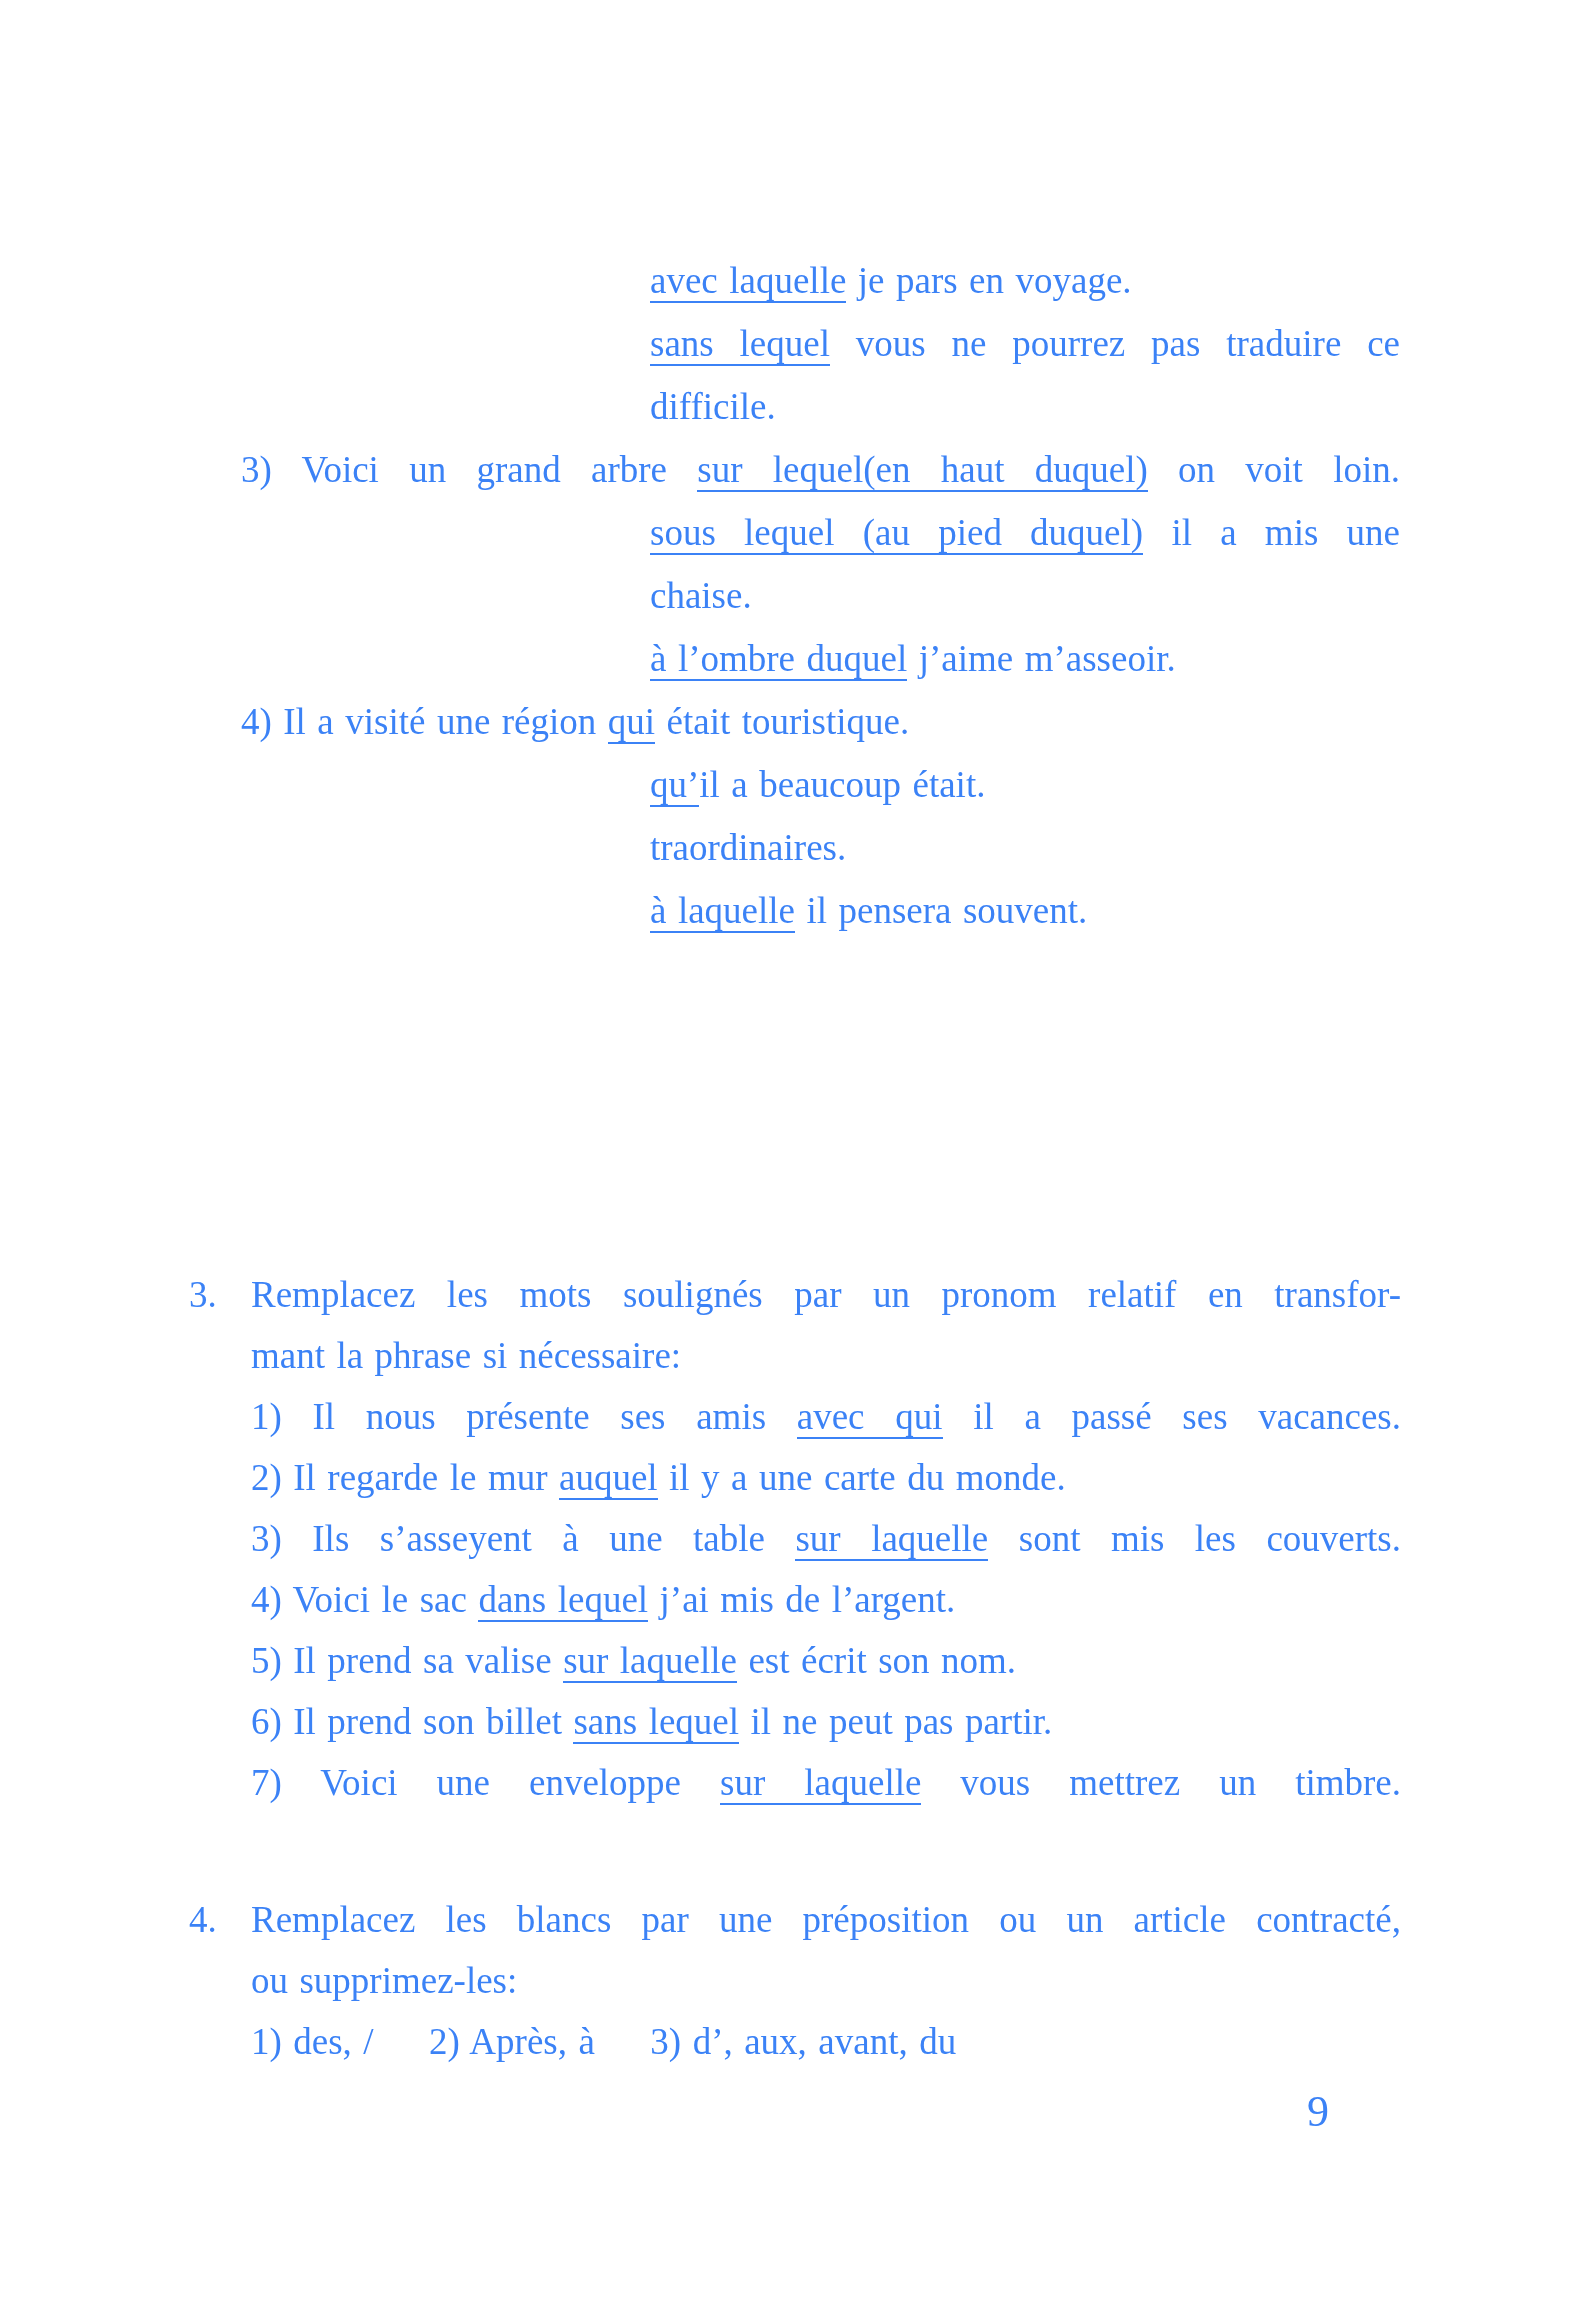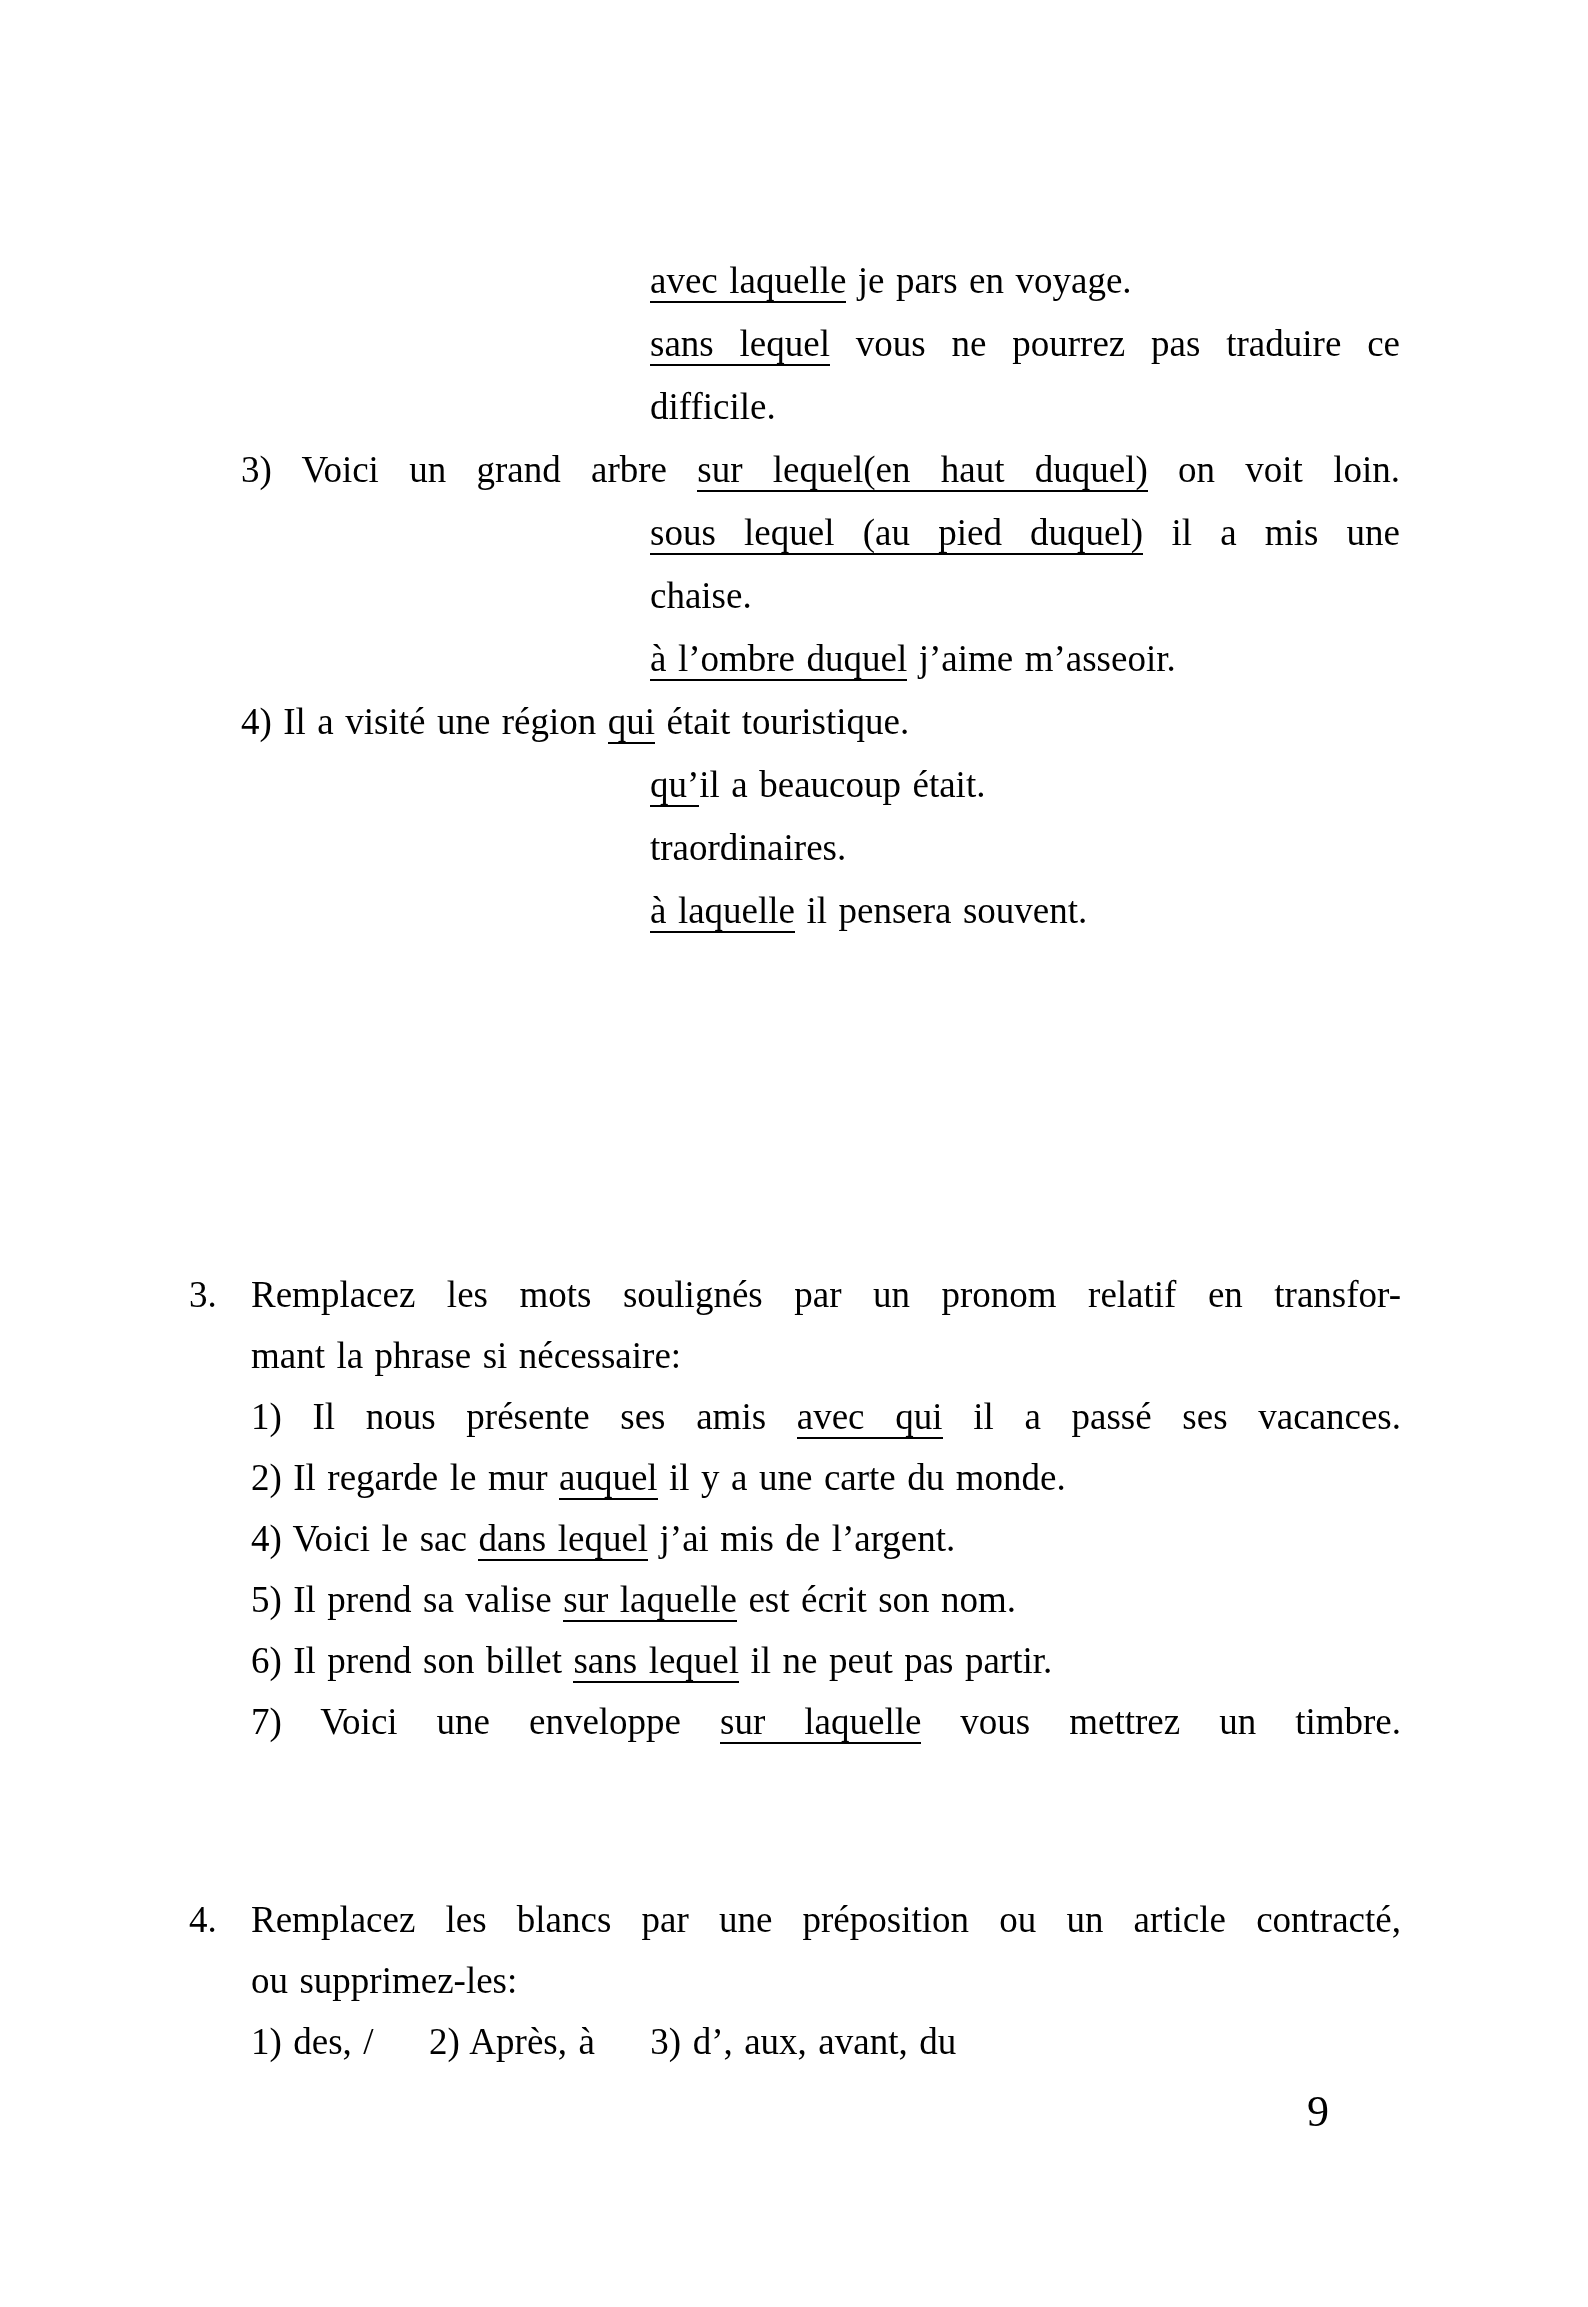--- a/index.html
+++ b/index.html
@@ -5,21 +5,21 @@
   html, body {
     margin: 0;
     padding: 0;
     background: #ffffff;
   }
   .page {
     position: relative;
     width: 1588px;
     height: 2239px;
     background: #ffffff;
-    color: #000000;
+    color: #3b82f6;
     font-family: "Liberation Serif", "DejaVu Serif", serif;
     font-size: 37px;
     overflow: hidden;
     border-radius: 20px;
   }
   .block { position: absolute; }
   #block-0 { left: 241px;  top: 249px;  width: 1159px; }
   #block-1 { left: 251px;  top: 1264px; width: 1150px; }
   #block-2 { left: 251px;  top: 1889px; width: 1150px; }
 
@@ -57,20 +57,21 @@
       <div class="line item"><span class="plain">4) Il a visité une région </span><span class="u">qui</span><span class="plain"> était touristique.</span></div>
       <div class="line cont"><span class="u">qu’</span><span class="plain">il a beaucoup était.</span></div>
       <div class="line cont"><span class="plain">traordinaires.</span></div>
       <div class="line cont"><span class="u">à laquelle</span><span class="plain"> il pensera souvent.</span></div>
     </div>
   <div id="block-1" class="block">
       <div class="line header fill"><span class="hnum">3.</span><span class="plain">Remplacez les mots soulignés par un pronom relatif en transfor-</span></div>
       <div class="line hcont"><span class="plain">mant la phrase si nécessaire:</span></div>
       <div class="line item fill"><span class="plain">1) Il nous présente ses amis </span><span class="u">avec qui</span><span class="plain"> il a passé ses vacances.</span></div>
       <div class="line item"><span class="plain">2) Il regarde le mur </span><span class="u">auquel</span><span class="plain"> il y a une carte du monde.</span></div>
+      <div class="line item fill"><span class="plain">3) Ils s’asseyent à une table </span><span class="u">sur laquelle</span><span class="plain"> sont mis les couverts.</span></div>
       <div class="line item"><span class="plain">4) Voici le sac </span><span class="u">dans lequel</span><span class="plain"> j’ai mis de l’argent.</span></div>
       <div class="line item"><span class="plain">5) Il prend sa valise </span><span class="u">sur laquelle</span><span class="plain"> est écrit son nom.</span></div>
       <div class="line item"><span class="plain">6) Il prend son billet </span><span class="u">sans lequel</span><span class="plain"> il ne peut pas partir.</span></div>
       <div class="line item fill"><span class="plain">7) Voici une enveloppe </span><span class="u">sur laquelle</span><span class="plain"> vous mettrez un timbre.</span></div>
     </div>
   <div id="block-2" class="block">
       <div class="line header fill"><span class="hnum">4.</span><span class="plain">Remplacez les blancs par une préposition ou un article contracté,</span></div>
       <div class="line hcont"><span class="plain">ou supprimez-les:</span></div>
       <div class="line item"><span class="plain">1) des, /  2) Après, à  3) d’, aux, avant, du</span></div>
     </div>

